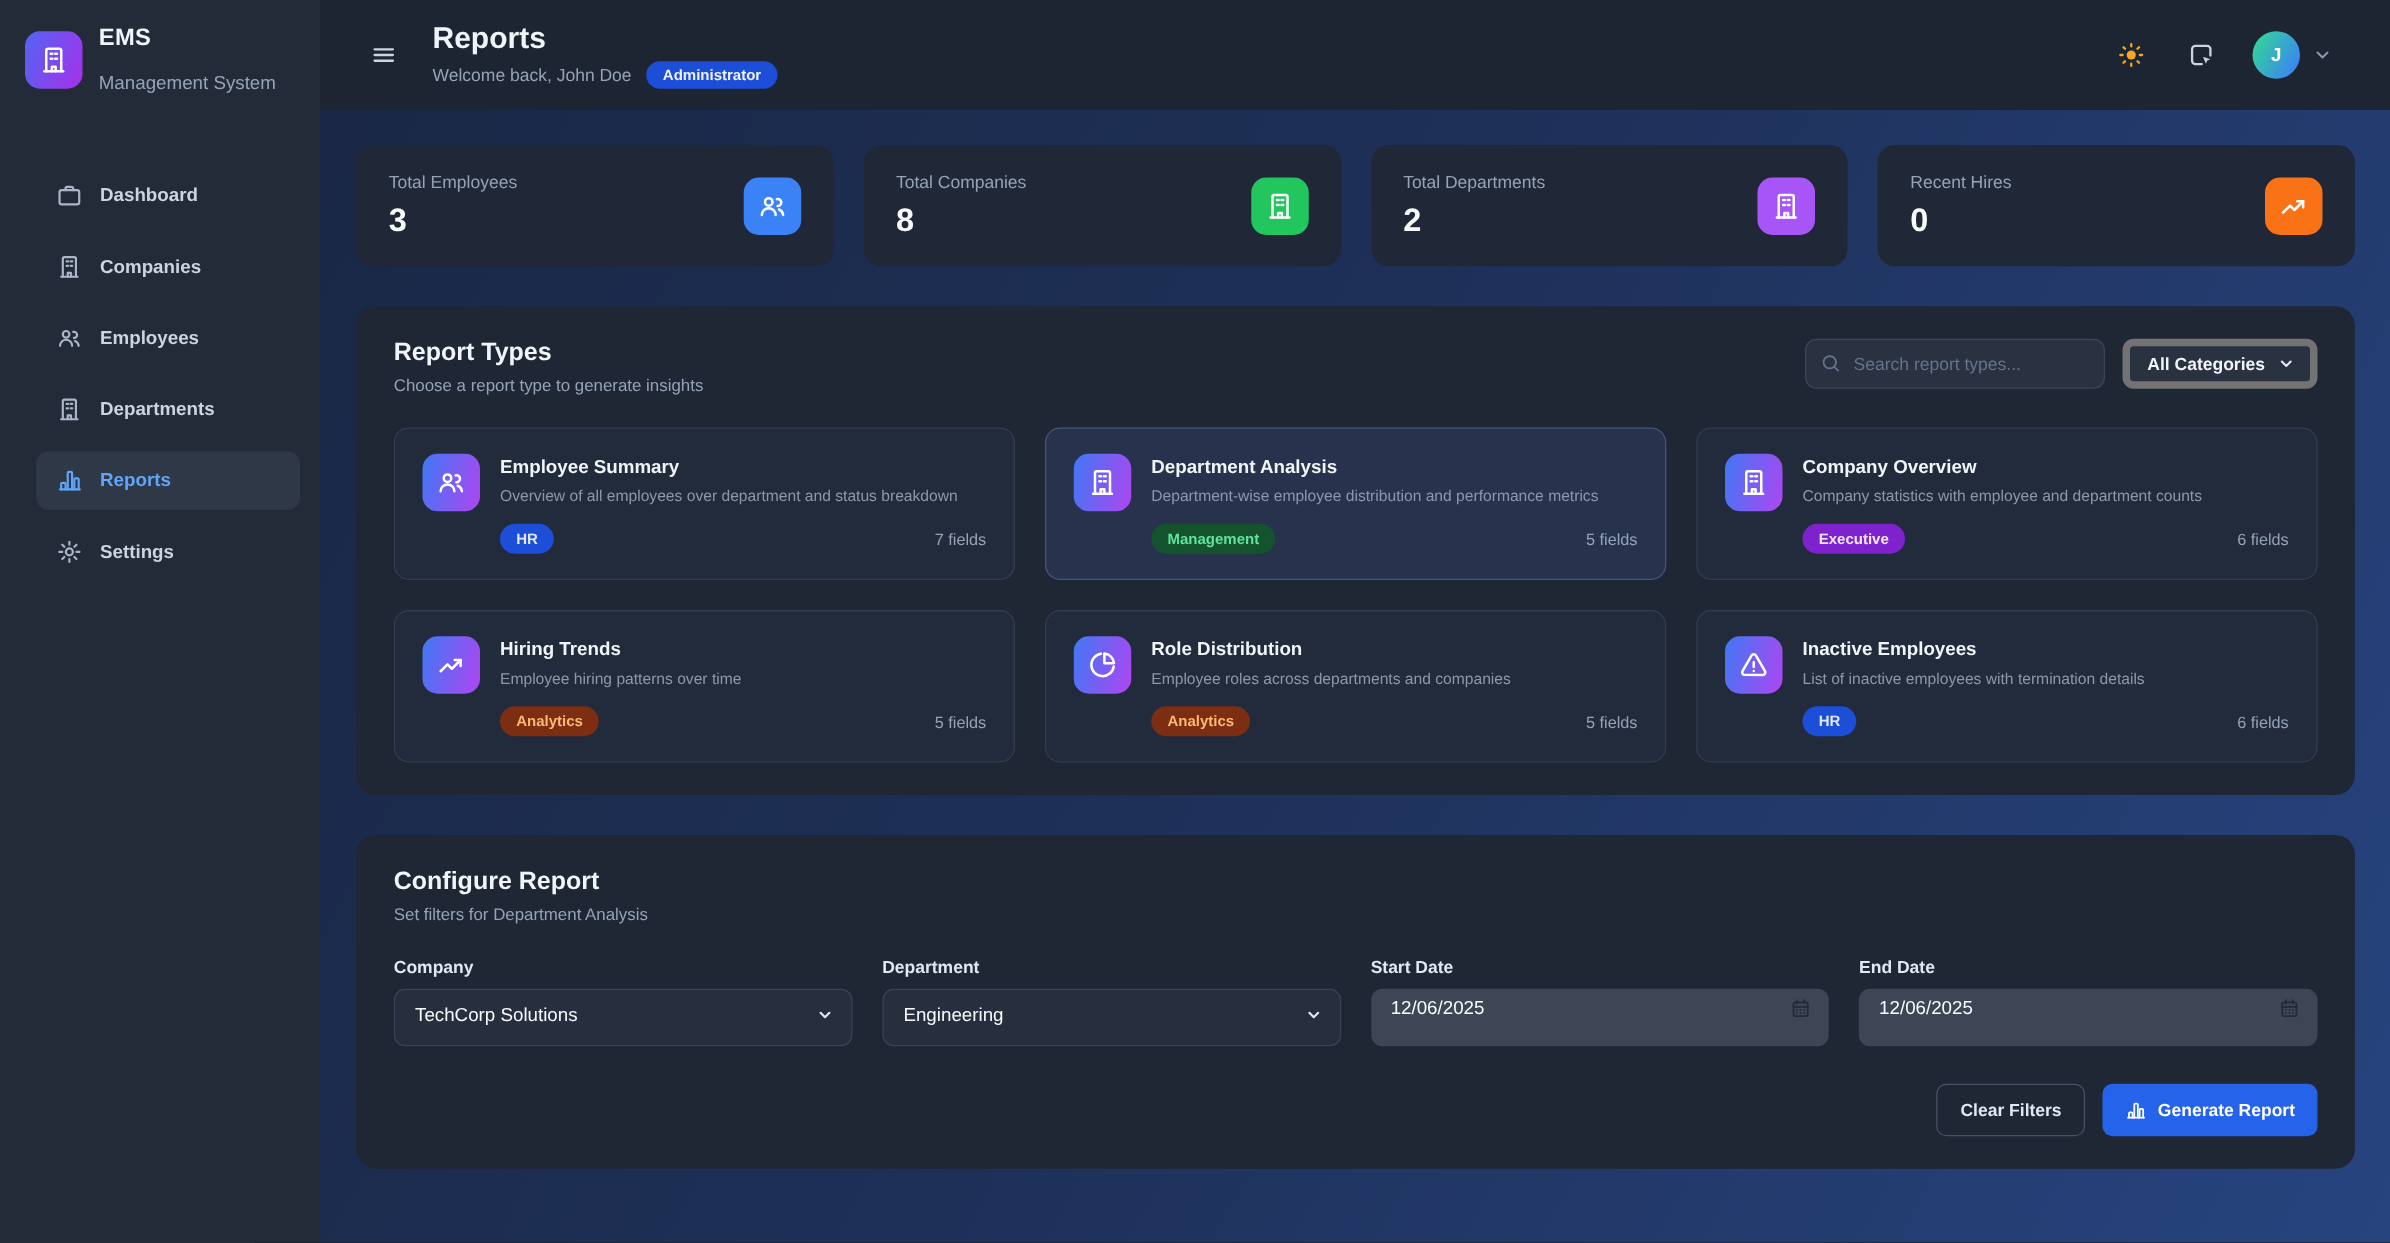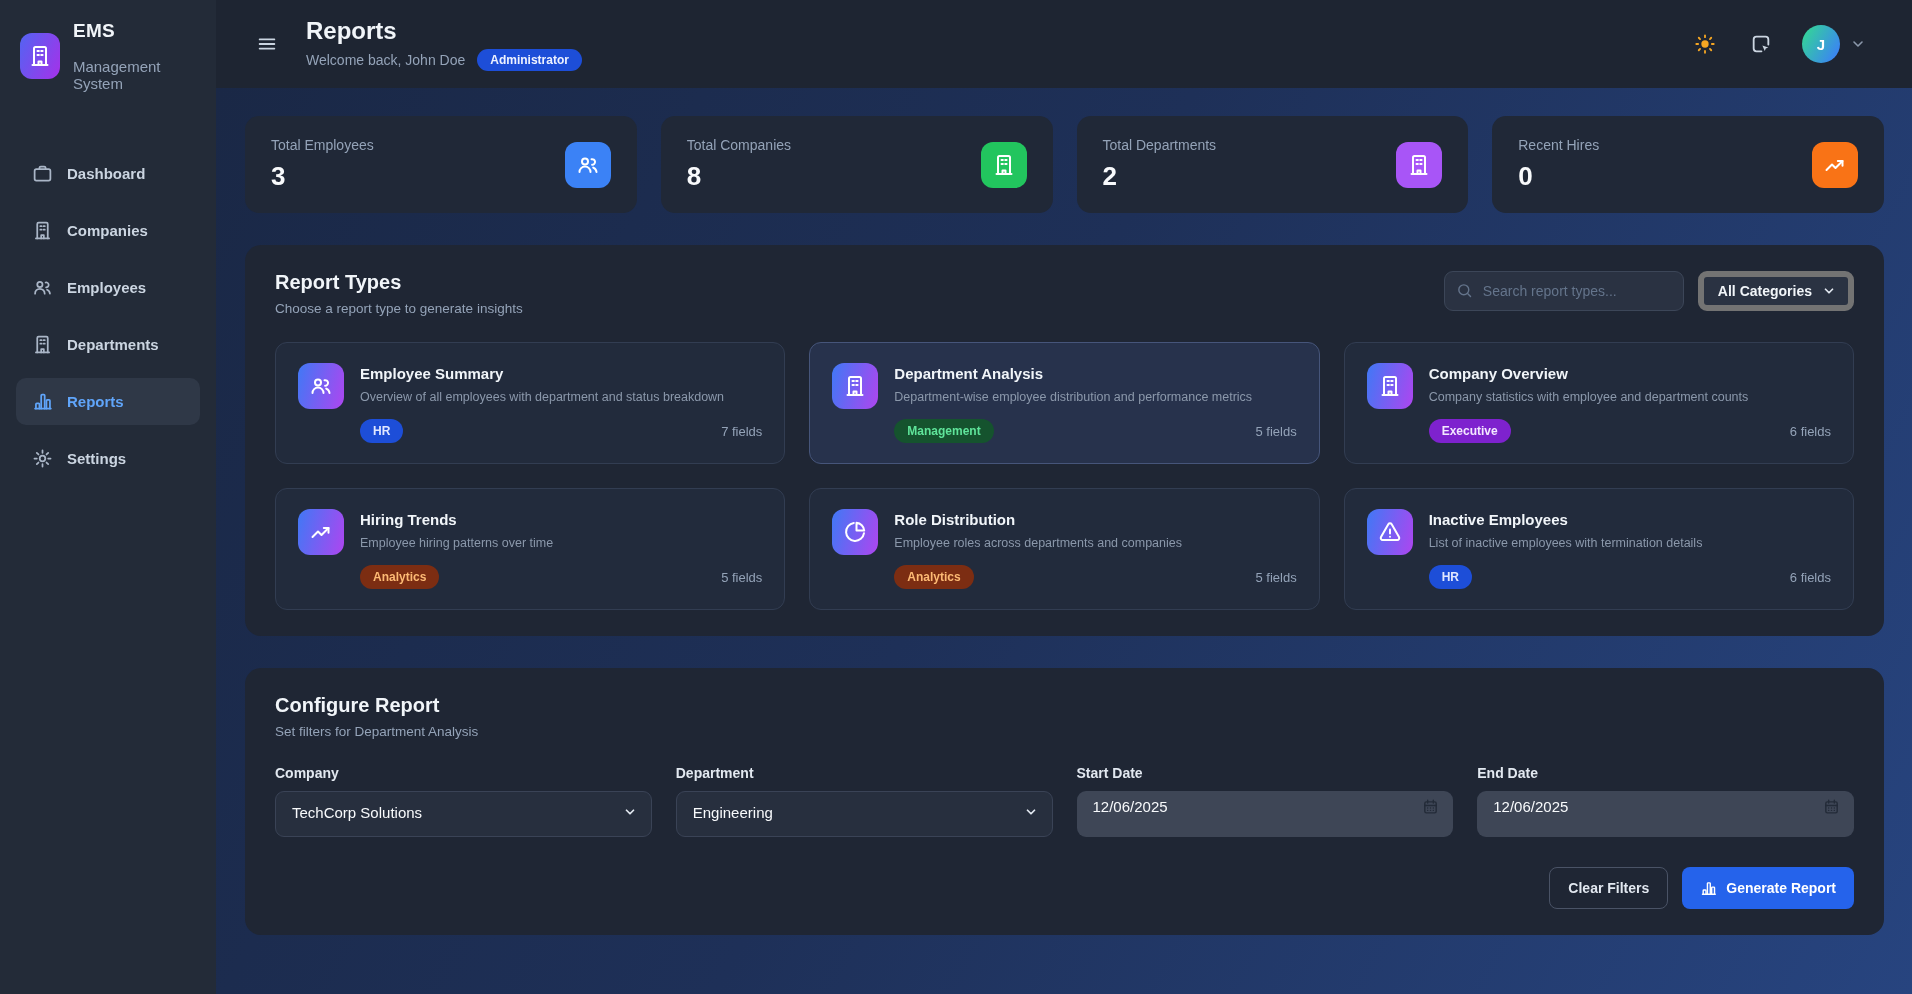--- a/index.html
+++ b/index.html
@@ -4,27 +4,27 @@
 <style>
   * { margin:0; padding:0; box-sizing:border-box; }
   html,body { width:1912px; height:994px; overflow:hidden; }
   body {
     font-family:"Liberation Sans","DejaVu Sans",sans-serif;
     background:#1e2532; color:#f1f5f9; display:flex;
   }
   svg { display:block; }
 
   
-  .sidebar { width:216px; flex-shrink:0; background:#232b38; display:flex; flex-direction:column; }
+  .sidebar { width:256px; flex-shrink:0; background:#232b38; display:flex; flex-direction:column; }
   .brand { display:flex; align-items:center; gap:13px; padding:20px 20px 18px 20px; }
   .brand-logo { width:46px; height:46px; border-radius:12px; background:linear-gradient(115deg,#5b5ff1 10%,#9d36ea 90%);
     display:flex; align-items:center; justify-content:center; color:#fff; }
   .brand-name { font-size:19px; font-weight:bold; letter-spacing:.3px; }
   .brand-sub { font-size:15px; color:#94a3b8; margin-top:16px; }
-  .nav { margin-top:40px; display:flex; flex-direction:column; }
+  .nav { margin-top:40px; display:flex; flex-direction:column;margin-left:13px; }
   .nav-item { display:flex; align-items:center; gap:14px; margin:0 16px 10px 16px; padding:13px 16px;
     border-radius:10px; color:#cbd5e1; font-size:15px; font-weight:600; cursor:pointer; }
   .nav-item .nicon { color:#aab6c7; }
   .nav-item[data-active="true"] { background:#2f3847; color:#60a5fa; }
   .nav-item[data-active="true"] .nicon { color:#60a5fa; }
 
   
   .right { flex:1; display:flex; flex-direction:column; min-width:0; }
 
   
@@ -320,21 +320,21 @@
           <div class="rc-icon">
               <svg width="24" height="24" viewBox="0 0 24 24" fill="none" stroke="currentColor" stroke-width="2" stroke-linecap="round" stroke-linejoin="round">
                 <circle cx="9" cy="8.5" r="3"></circle>
                 <path d="M3.5 19a5.5 5.5 0 0 1 11 0"></path>
                 <path d="M15.5 6.3a2.8 2.8 0 1 1 .6 5.5"></path>
                 <path d="M17.2 14.6a5.3 5.3 0 0 1 3.3 4.4"></path>
               </svg>
             </div>
           <div class="rc-body">
             <div class="rc-title">Employee Summary</div>
-            <div class="rc-desc">Overview of all employees with department and status breakdown</div>
+            <div class="rc-desc">Overview of all employees over department and status breakdown</div>
             <div class="rc-foot">
               <span class="badge" data-variant="blue">HR</span>
               <span class="rc-fields">7 fields</span>
             </div>
           </div>
         </div>
 
         <div class="report-card" data-selected="true">
           <div class="rc-icon">
               <svg width="24" height="24" viewBox="0 0 24 24" fill="none" stroke="currentColor" stroke-width="2" stroke-linecap="round" stroke-linejoin="round">

